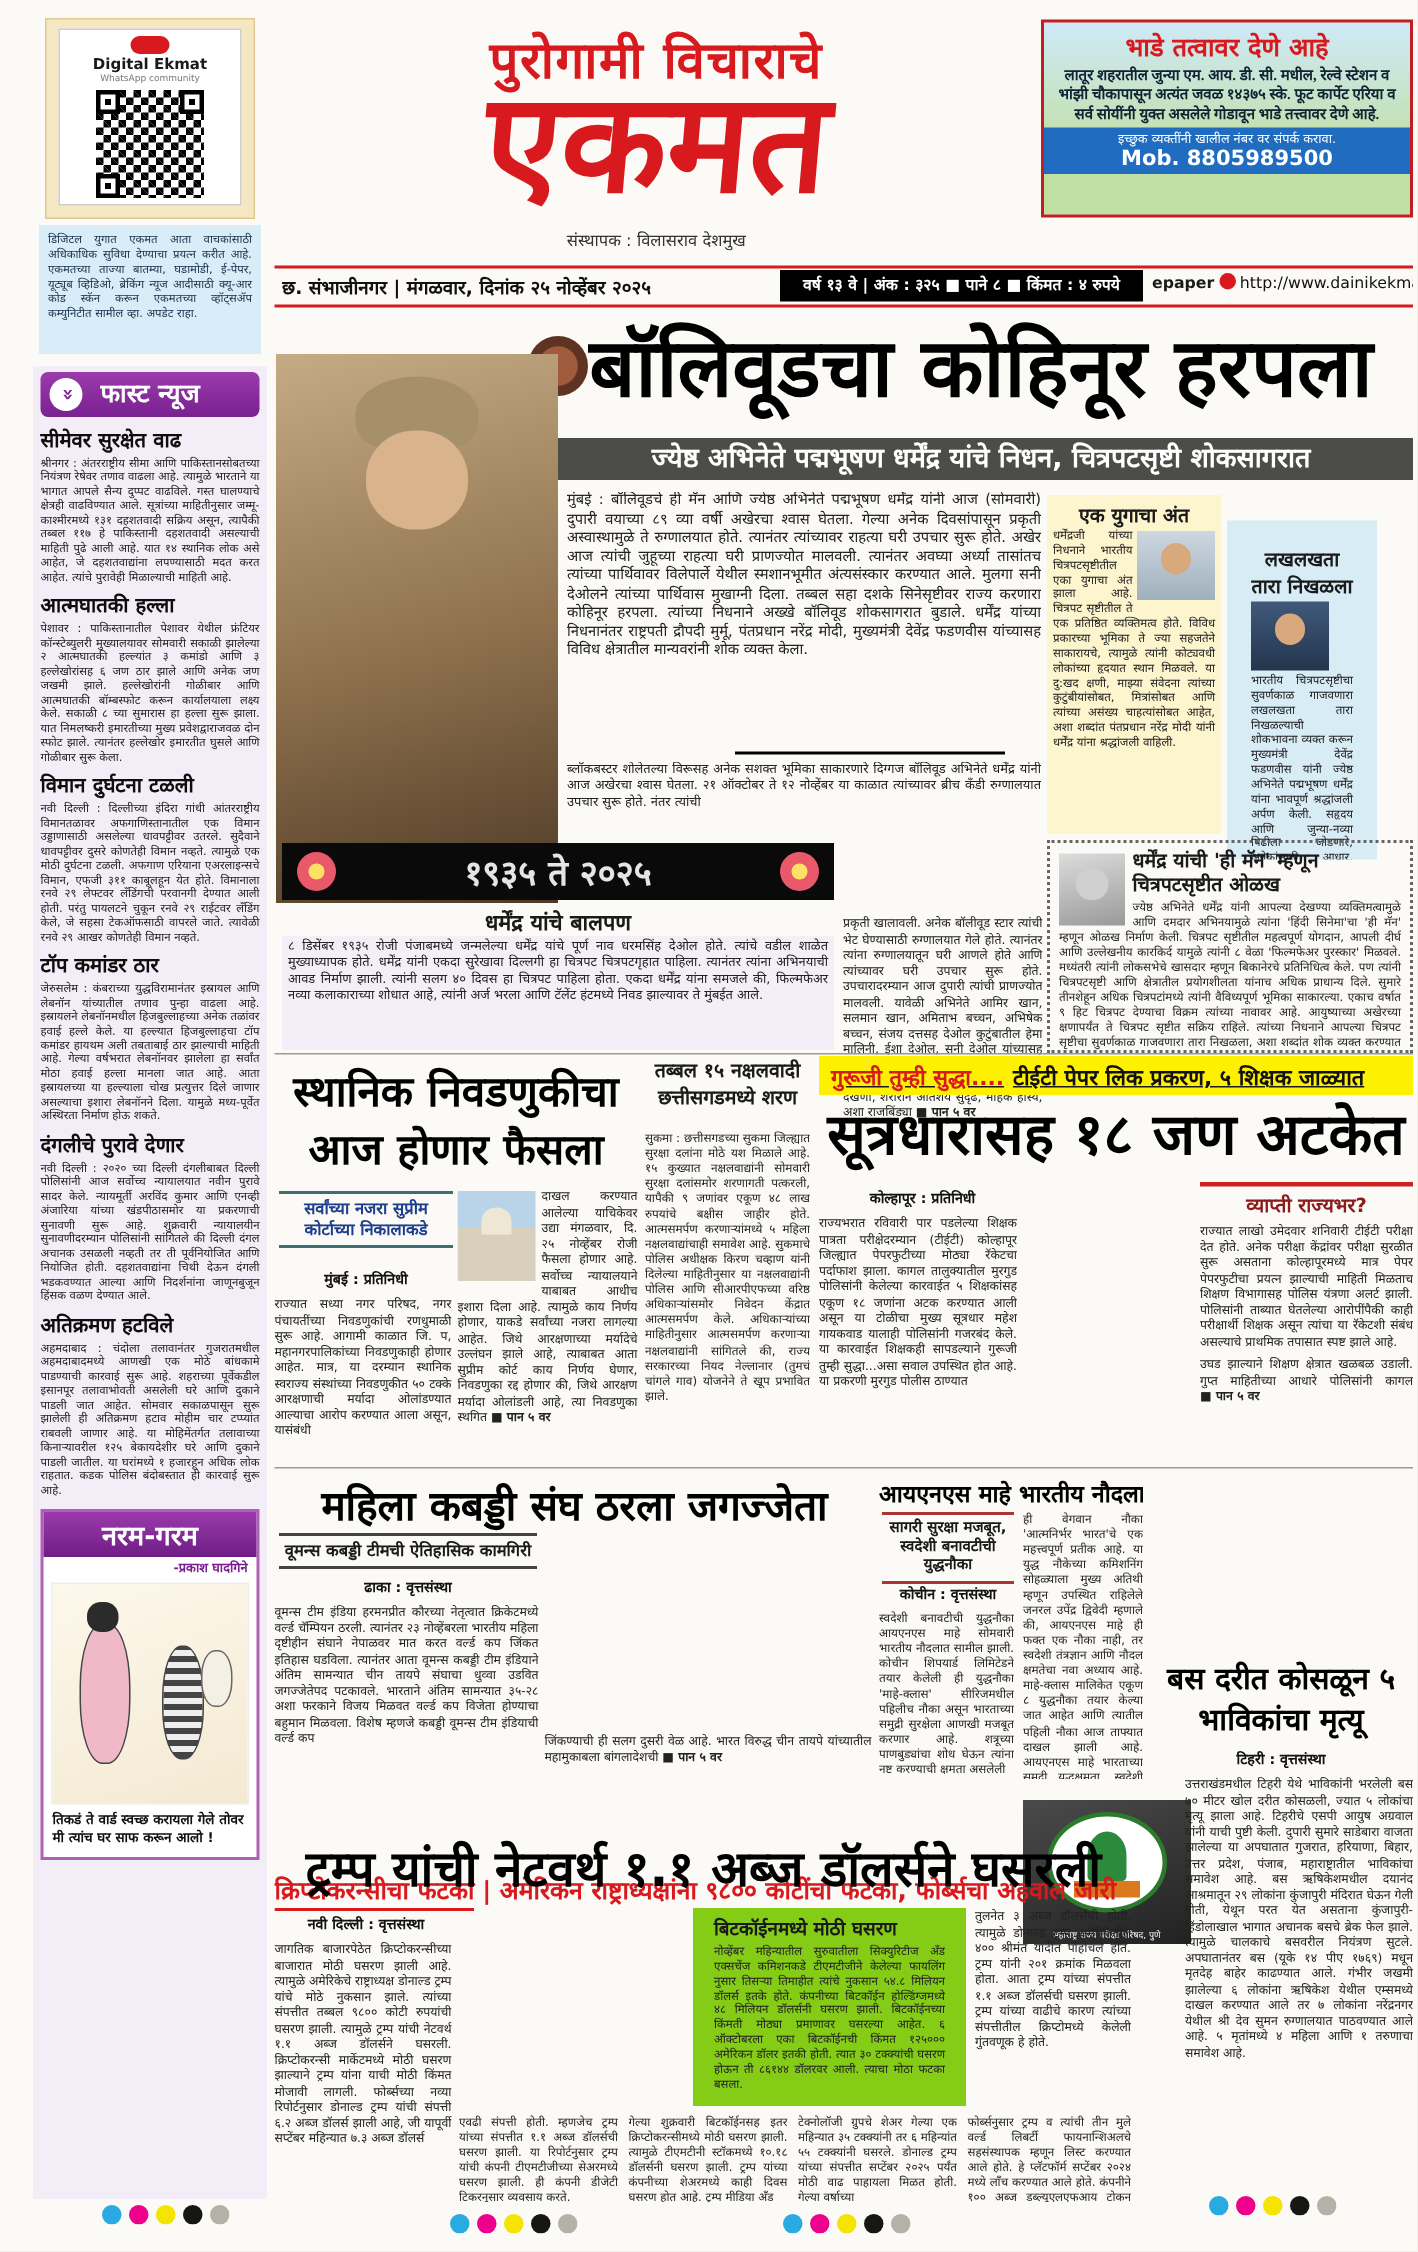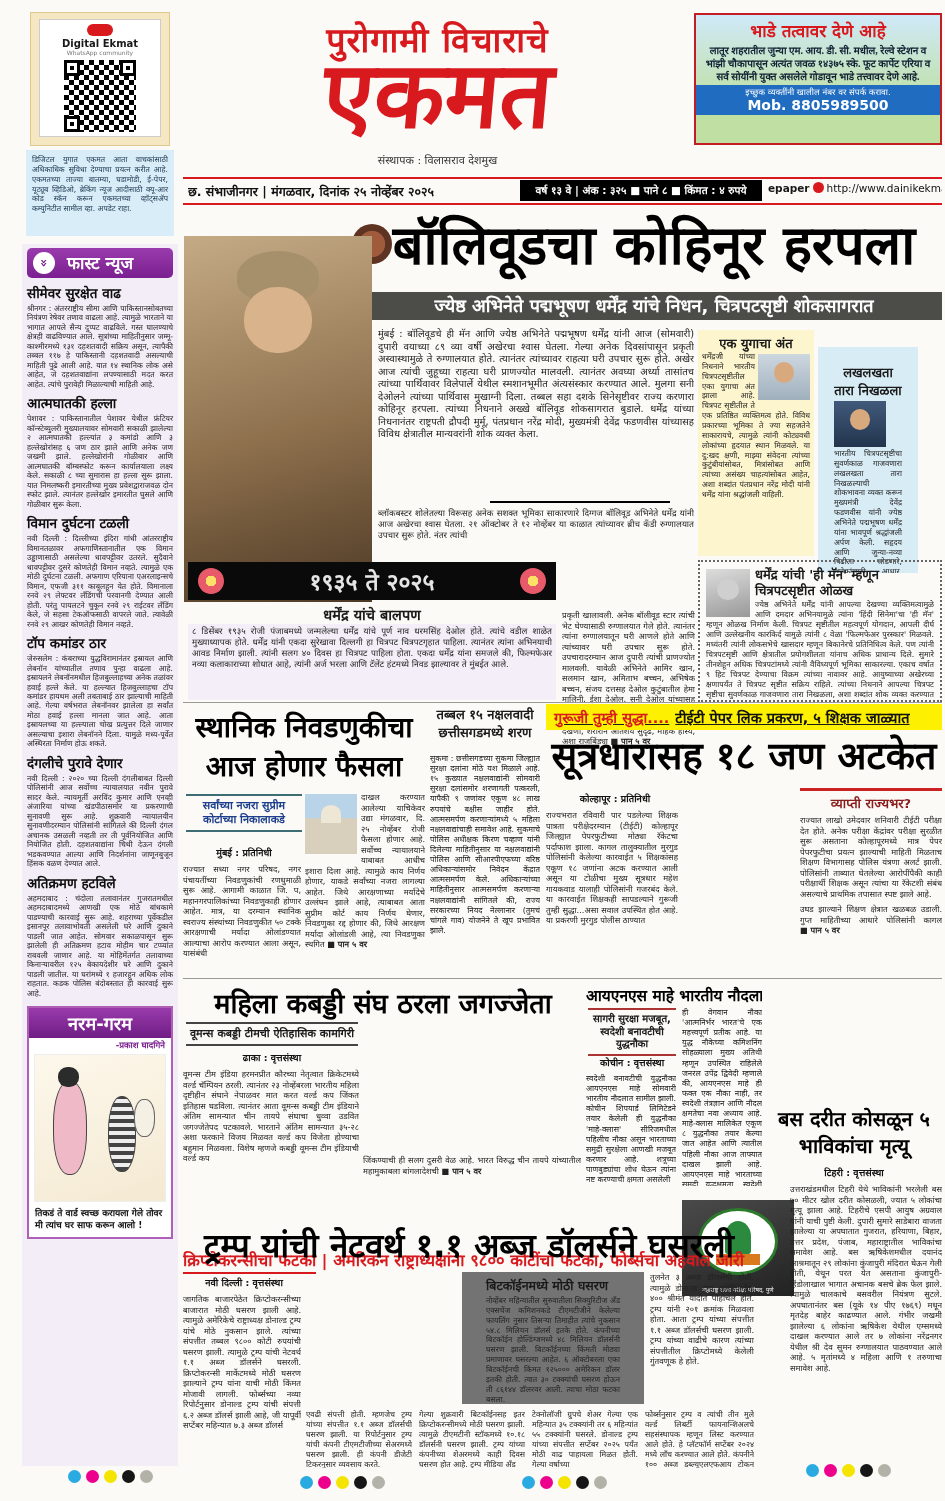--- a/index.html
+++ b/index.html
@@ -58,21 +58,21 @@
   .ph-bw { background:linear-gradient(165deg,#ddd,#999); }
   .ph-logo { background:linear-gradient(160deg,#4a4a4a,#222); }
   .logocircle { position:absolute; left:14%; top:8%; width:72%; height:70%; background:#fff; border-radius:50%; border:3px solid #2c7a2c; }
   .logoleaf { position:absolute; left:38%; top:22%; width:24%; height:34%; background:#2c8a3e; border-radius:50% 50% 10% 10%; }
   .logobase { position:absolute; left:30%; top:56%; width:40%; height:12%; background:#d97a1e; }
   .logotext { position:absolute; left:0; bottom:2px; width:100%; text-align:center; color:#fff; font-size:6px; }
   .flower { width:26px; height:26px; border-radius:50%; background:radial-gradient(circle,#ffe066 0 28%,#e8596a 30% 70%,#b43a4e 72%); }
   .dotrow { display:flex; gap:5px; }
   .dot { width:13px; height:13px; border-radius:50%; }
   .dc { background:#29abe2; } .dm { background:#ec008c; } .dy { background:#f5e400; } .dk { background:#161616; } .dg { background:#b2b2a8; }
-  .pinkbox { background:#737373; padding:5px 24px; }
+  .pinkbox { background:#84cc16; padding:5px 14px; }
   .kicker-y { background:#fdf000; display:flex; align-items:center; padding:0 8px; gap:6px; }
   .scopebox { border-top:3px solid #c22; padding-top:3px; }
   .epdot { display:inline-block; width:11px; height:11px; border-radius:50%; background:#d81a1f; vertical-align:-1px; margin:0 3px; }
   .cartfig { position:absolute; border-radius:45%; }
 </style>
 </head>
 <body>
 
 <div class="page">
 

